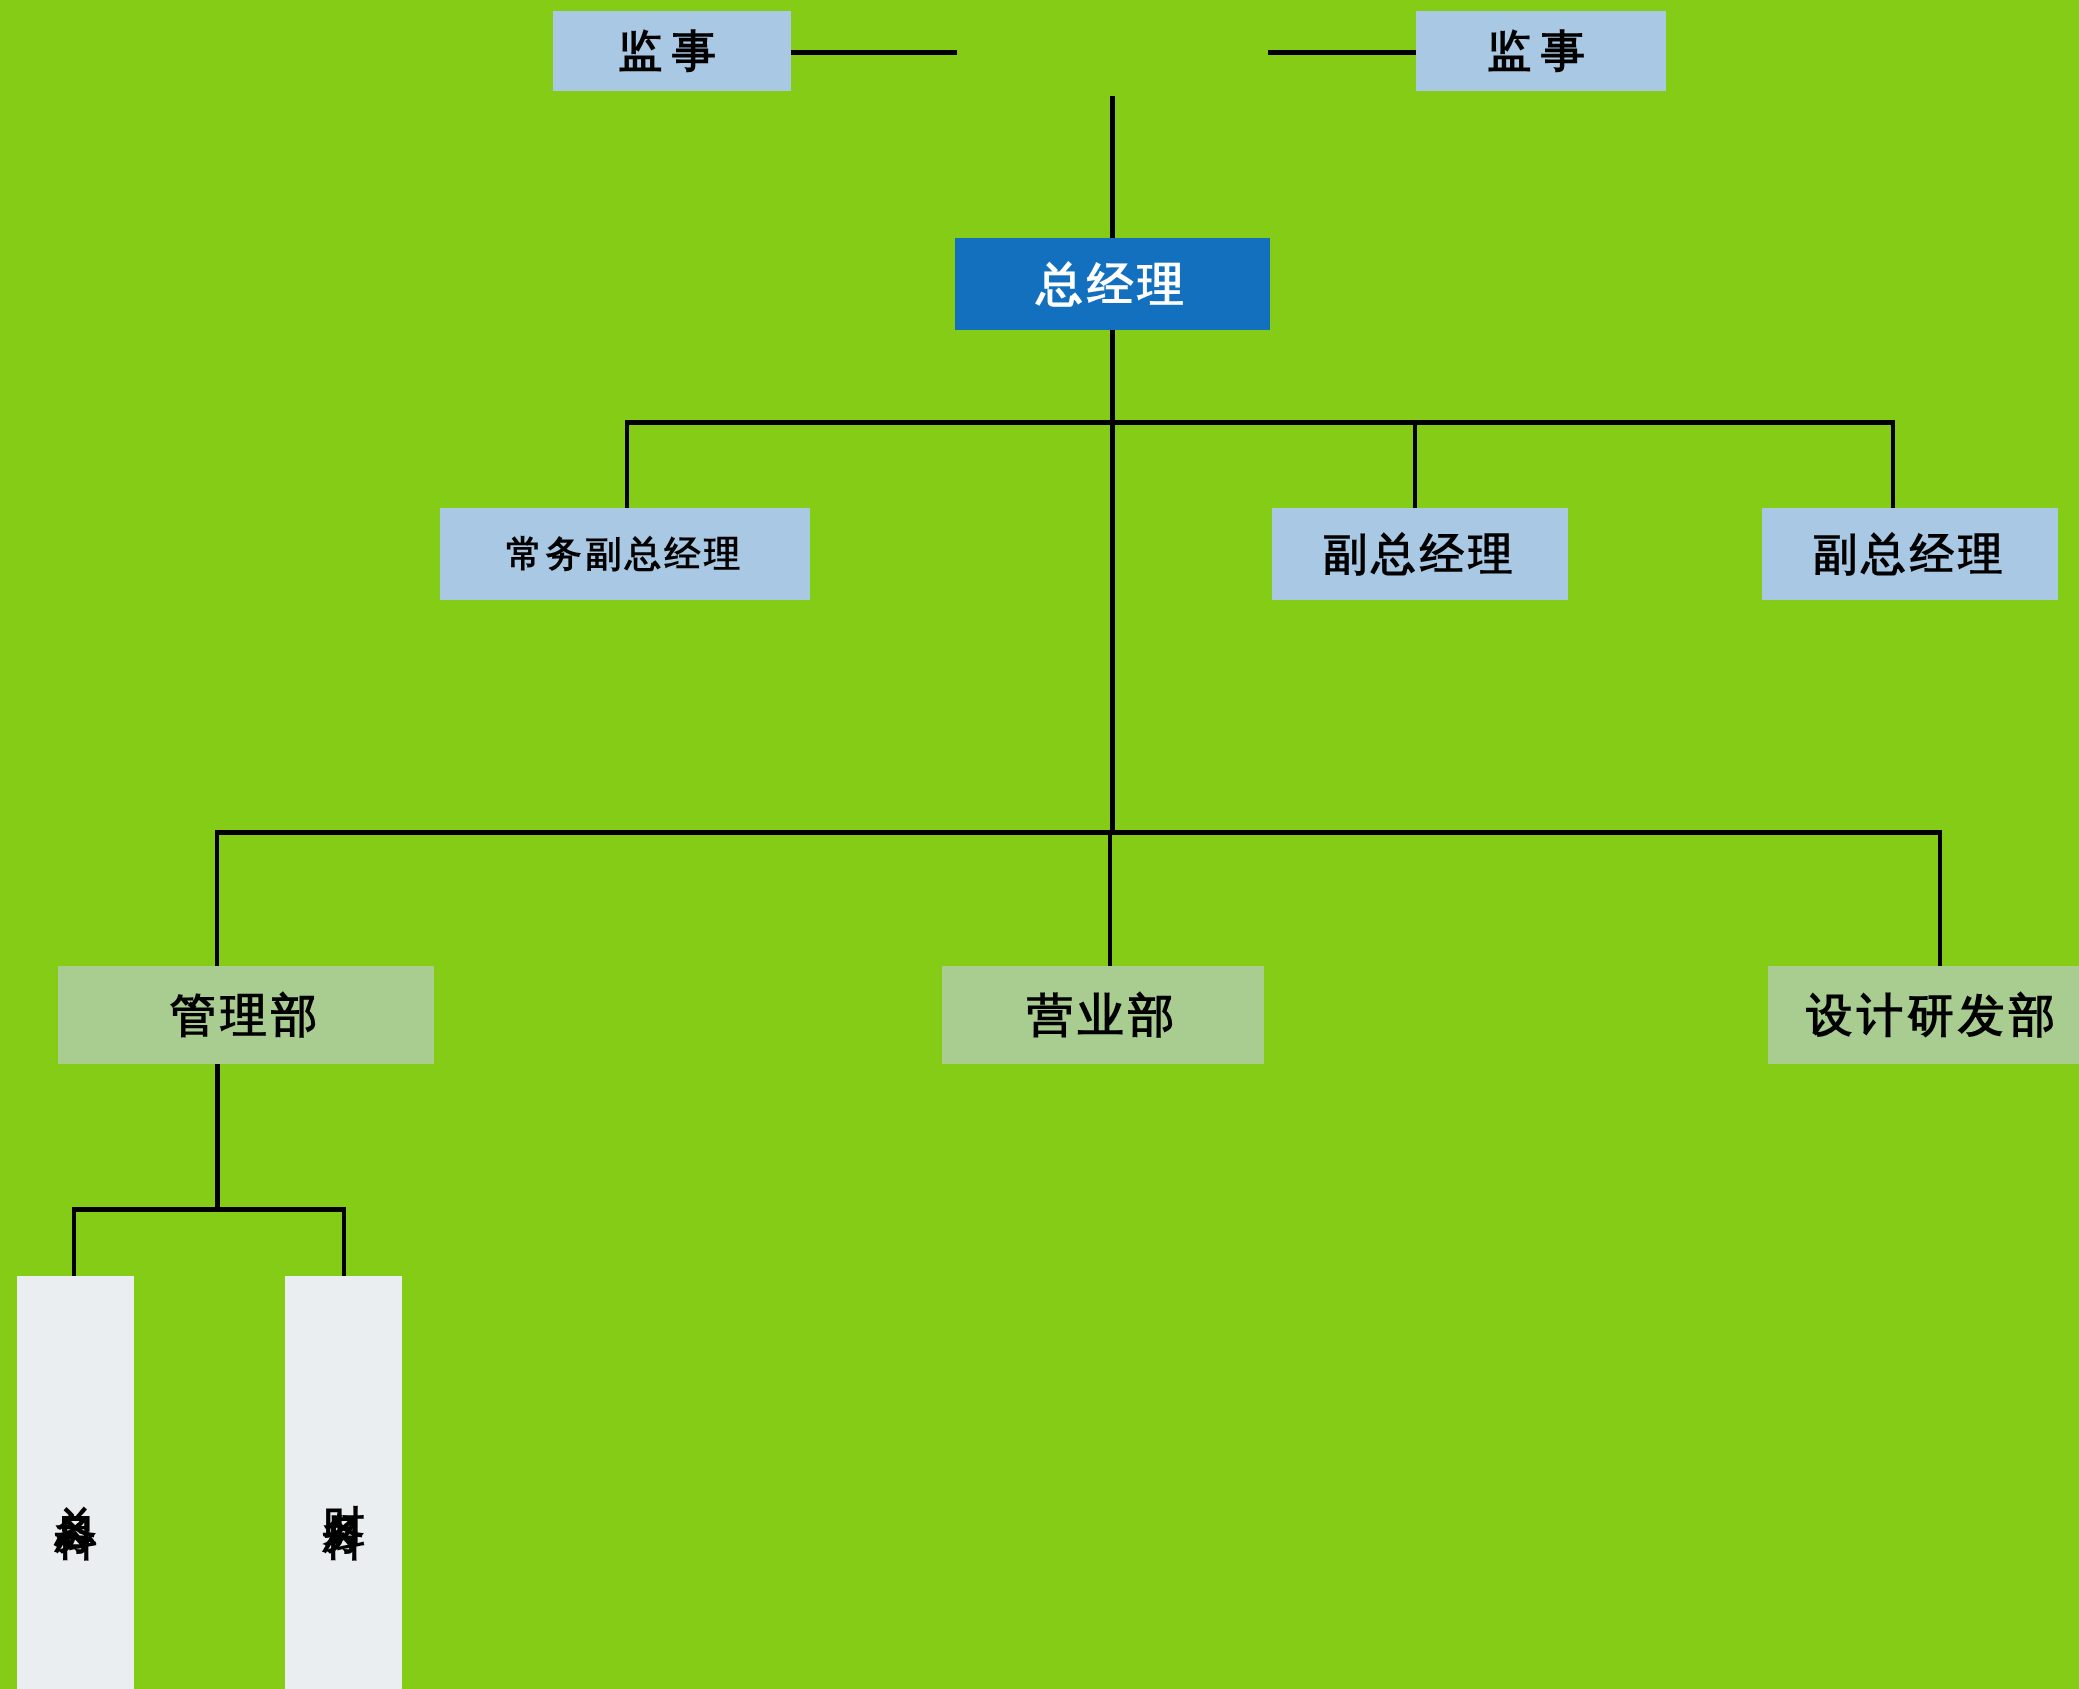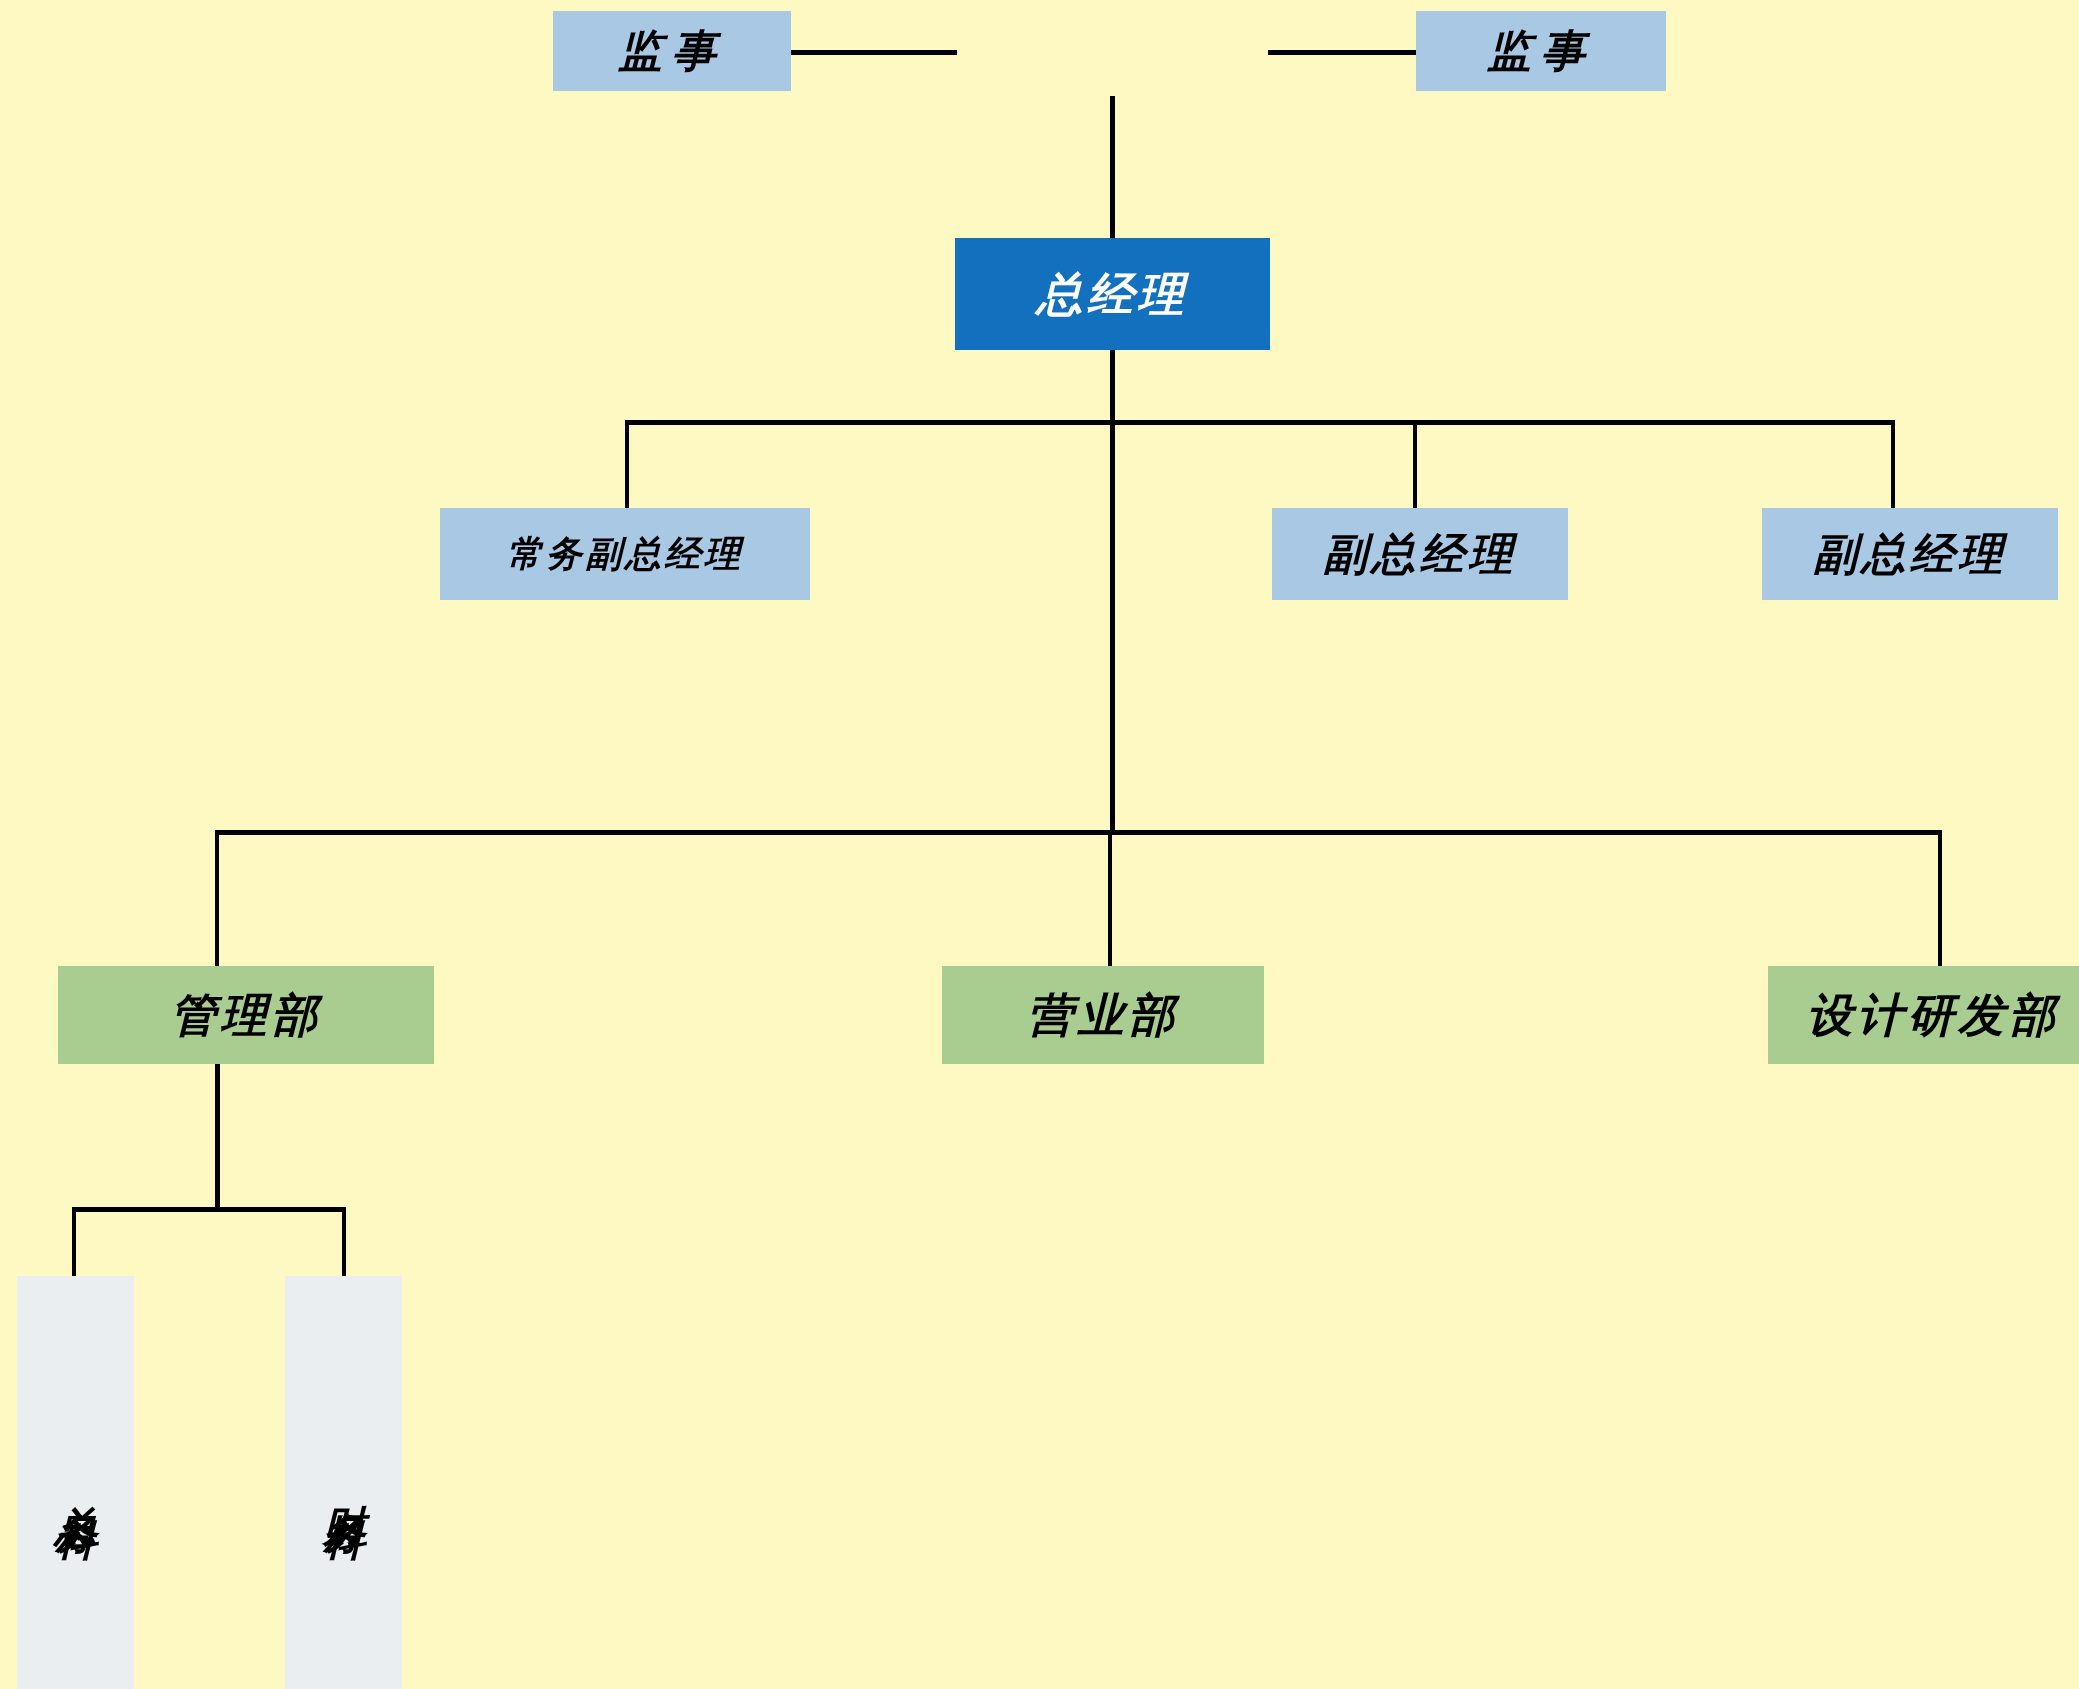--- a/index.html
+++ b/index.html
@@ -2,23 +2,22 @@
 <html><head>
 <meta charset="utf-8">
 <style>
   html,body{margin:0;padding:0;background:#ffffff;}
   body{font-family:"DejaVu Serif","Liberation Serif",serif;}
 
   #chart{
     position:relative;
     width:2079px;
     height:1689px;
-    background:#fef9c3;
+    background:#84cc16;
     overflow:hidden;
-    font-style:italic;
   }
 
   
   .node{
     position:absolute;
     box-sizing:border-box;
     display:flex;
     align-items:center;
     justify-content:center;
     text-align:center;
@@ -79,21 +78,21 @@
   <div class="line v" style="left:215px;  top:1064px; height:147px;"></div>
   <div class="line h" style="left:72px;   top:1207px; width:274px;"></div>
   <div class="line thin v" style="left:72px;   top:1207px; height:72px;"></div>
   <div class="line thin v" style="left:342px;  top:1207px; height:72px;"></div>
 
   <div class="node light" style="left:553px; top:11px; width:238px; height:80px; font-size:44px; letter-spacing:0.22em;">监事</div>
 
 
   <div class="node light" style="left:1416px; top:11px; width:250px; height:80px; font-size:44px; letter-spacing:0.22em;">监事</div>
 
-  <div class="node dark" style="left:955px; top:238px; width:315px; height:112px; font-size:46px;">总经理</div>
+  <div class="node dark" style="left:955px; top:238px; width:315px; height:92px; font-size:46px;">总经理</div>
 
   <div class="node light" style="left:440px; top:508px; width:370px; height:92px; font-size:36px;">常务副总经理</div>
 
   <div class="node light" style="left:1272px; top:508px; width:296px; height:92px; font-size:44px;">副总经理</div>
 
   <div class="node light" style="left:1762px; top:508px; width:296px; height:92px; font-size:44px;">副总经理</div>
 
   <div class="node green" style="left:58px; top:966px; width:376px; height:98px; font-size:46px;">管理部</div>
 
   <div class="node green" style="left:942px; top:966px; width:322px; height:98px; font-size:46px;">营业部</div>

